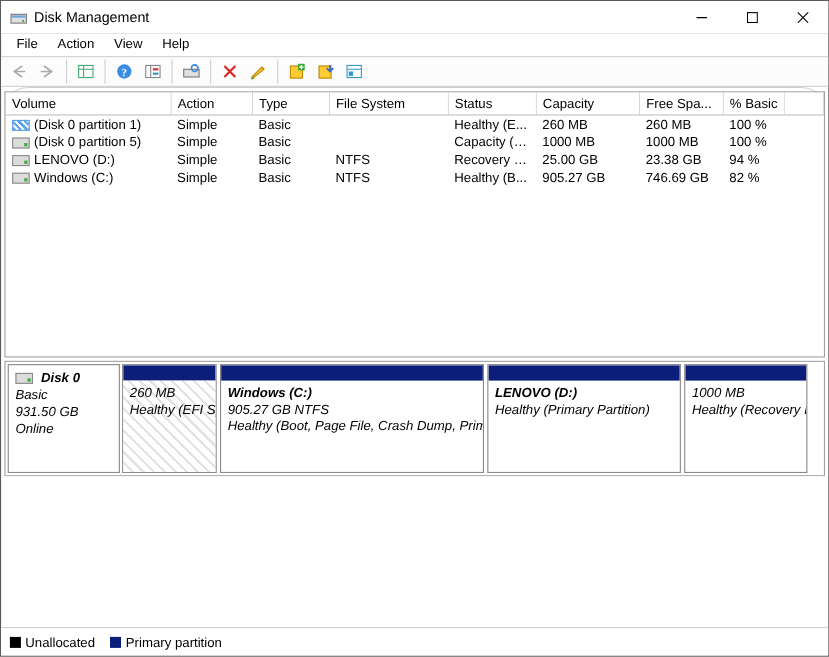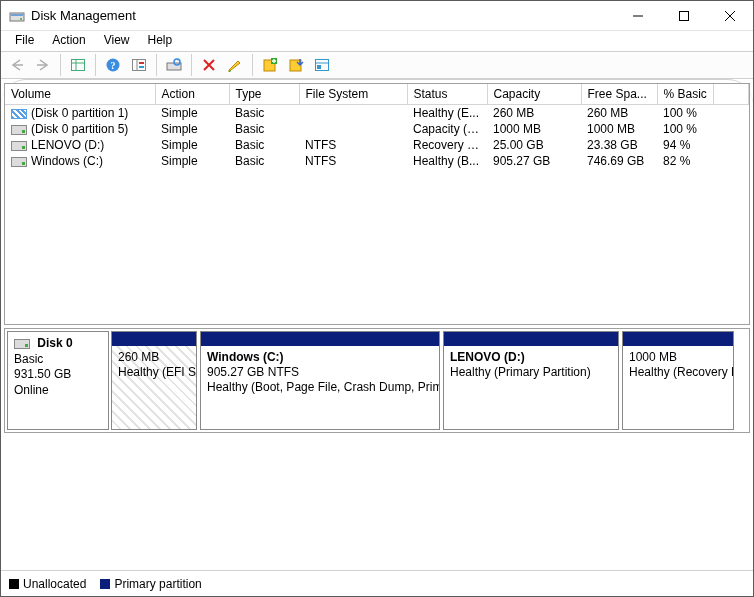--- a/index.html
+++ b/index.html
@@ -29,21 +29,21 @@
   
   .toolbar { height:28px; border-top:1px solid #d0d0d0; border-bottom:1px solid #d0d0d0;
     display:flex; align-items:center; padding:0 4px; gap:2px; background:#fcfcfc }
   .tbtn { width:24px;height:24px;border:1px solid transparent;display:flex;align-items:center;justify-content:center;border-radius:2px }
   .tsep { width:1px;height:22px;background:#d0d0d0;margin:0 3px }
   .tbtn.disabled { opacity:.4 }
   
   .workspace { flex:1; display:flex; flex-direction:column; border-top:1px solid #d0d0d0;border-radius:25px; }
   .pane-top { height:242px; overflow:hidden; border:1px solid #a0a0a0; margin:3px; }
   .pane-bottom { flex:1; margin:0 3px 3px 3px; display:flex; flex-direction:column; }
-  .disk-area { border:1px solid #a0a0a0; height:105px; background:#fff; }
+  .disk-area { border:1px solid #a0a0a0; height:105px; background:#fff;font-style:italic; }
   .spacer-area { flex:1; background:#fff; }
   
   table.vol { border-collapse:collapse; width:100%; table-layout:fixed; }
   table.vol th { text-align:left; font-weight:400; background:#fff; border-right:1px solid #d4d4d4; border-bottom:1px solid #d4d4d4;
     padding:3px 6px; white-space:nowrap; overflow:hidden; position:relative; }
   table.vol td { padding:1px 6px; white-space:nowrap; overflow:hidden; text-overflow:ellipsis; }
   .vicon { display:inline-block; width:16px; height:10px; margin-right:4px; vertical-align:middle }
   .vicon.stripe { background:repeating-linear-gradient(45deg,#5aa0e6 0 2px,#fff 2px 4px); border:1px solid #5aa0e6 }
   .vicon.drive { background:#dcdcdc; border:1px solid #888; position:relative }
   .vicon.drive::after { content:""; position:absolute; right:1px; bottom:1px; width:3px;height:3px;background:#4a4 }

